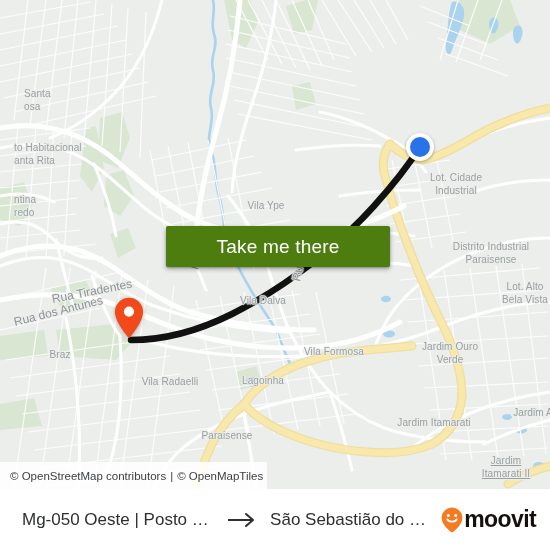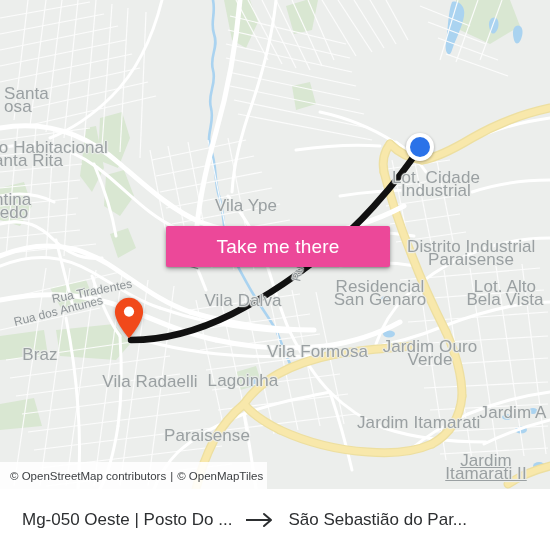--- a/index.html
+++ b/index.html
@@ -33,30 +33,31 @@
     left: 0; top: 0;
     width: 550px;
     height: 489px;
     display: block;
   }
 
   
   .place {
     position: absolute;
     color: #9aa0a2;
-    font-size: 17px;
+    font-size: 10px;
     line-height: 12.5px;
     letter-spacing: 0.1px;
     white-space: pre;
     text-align: center;
     pointer-events: none;
     text-shadow:
        0 0 2px #eceeec, 0 0 2px #eceeec,
        1px 0 1px #eceeec, -1px 0 1px #eceeec,
        0 1px 1px #eceeec, 0 -1px 1px #eceeec;
+    margin-left: 20px;
   }
   .street {
     position: absolute;
     color: #8e9497;
     font-size: 12px;
     white-space: pre;
     pointer-events: none;
     text-shadow:
        0 0 2px #eceeec, 0 0 2px #eceeec,
        1px 0 1px #eceeec, -1px 0 1px #eceeec,
@@ -91,21 +92,21 @@
     filter: drop-shadow(0 1px 2px rgba(0,0,0,0.3));
   }
 
   
   #take-me-there {
     position: absolute;
     left: 166px;
     top: 226px;
     width: 224px;
     height: 41px;
-    background: #ec4899;
+    background: #4d7c0f;
     color: #ffffff;
     font-size: 19px;
     border: none;
     border-radius: 2px;
     display: flex;
     align-items: center;
     justify-content: center;
     box-shadow: 0 2px 5px rgba(0,0,0,0.32), 0 1px 2px rgba(0,0,0,0.2);
     cursor: pointer;
     font-family: "Liberation Sans", sans-serif;
@@ -473,22 +474,20 @@
 osa</div>
     <div class="place" style="left:-6px; top:142px; text-align:left;">to Habitacional
 anta Rita</div>
     <div class="place" style="left:-6px; top:194px; text-align:left;">ntina
 redo</div>
     <div class="place" style="left:206px; top:200px; width:80px;">Vila Ype</div>
     <div class="place" style="left:386px; top:172px; width:100px;">Lot. Cidade
 Industrial</div>
     <div class="place" style="left:407px; top:241px; width:128px;">Distrito Industrial
 Paraisense</div>
-    <div class="place" style="left:330px; top:281px; width:100px;">Residencial
-San Genaro</div>
     <div class="place" style="left:457px; top:281px; width:96px;">Lot. Alto
 Bela Vista</div>
     <div class="place" style="left:203px; top:295px; width:80px;">Vila Dalva</div>
     <div class="place" style="left:267px; top:346px; width:94px;">Vila Formosa</div>
     <div class="place" style="left:382px; top:341px; width:96px;">Jardim Ouro
 Verde</div>
     <div class="place" style="left:12px; top:349px; width:56px;">Braz</div>
     <div class="place" style="left:78px; top:376px; width:96px;padding-left:24px;">Vila Radaelli</div>
     <div class="place" style="left:205px; top:375px; width:76px;">Lagoinha</div>
     <div class="place" style="left:357px; top:417px; width:114px;">Jardim Itamarati</div>
@@ -521,15 +520,24 @@
   <div id="footer">
     <div id="route-summary">
       <span id="origin-label" class="ep">Mg-050 Oeste | Posto Do ...</span>
       <svg id="arrow-icon" width="30" height="16" viewBox="0 0 30 16">
         <line x1="1" y1="8" x2="25" y2="8" stroke="#2d2f31" stroke-width="2"></line>
         <polyline points="19,2 26,8 19,14" fill="none" stroke="#2d2f31" stroke-width="2" stroke-linecap="round" stroke-linejoin="round"></polyline>
       </svg>
       <span id="dest-label" class="ep">São Sebastião do Par...</span>
     </div>
 
+    <div id="moovit-logo">
+      <svg width="22" height="26" viewBox="0 0 22 26">
+        <path d="M11 0.6 C5.2 0.6 0.6 5.2 0.6 11 C0.6 18.6 11 25.6 11 25.6 C11 25.6 21.4 18.6 21.4 11 C21.4 5.2 16.8 0.6 11 0.6 Z" fill="#f47b20"></path>
+        <circle cx="7.3" cy="8.4" r="1.5" fill="#ffffff"></circle>
+        <circle cx="14.7" cy="8.4" r="1.5" fill="#ffffff"></circle>
+        <path d="M6.4 12.4 C8.2 15.4 13.8 15.4 15.6 12.4" fill="none" stroke="#ffffff" stroke-width="1.9" stroke-linecap="round"></path>
+      </svg>
+      <span id="moovit-wordmark">moovit</span>
+    </div>
   </div>
 
 </div>
 
 </body></html>

